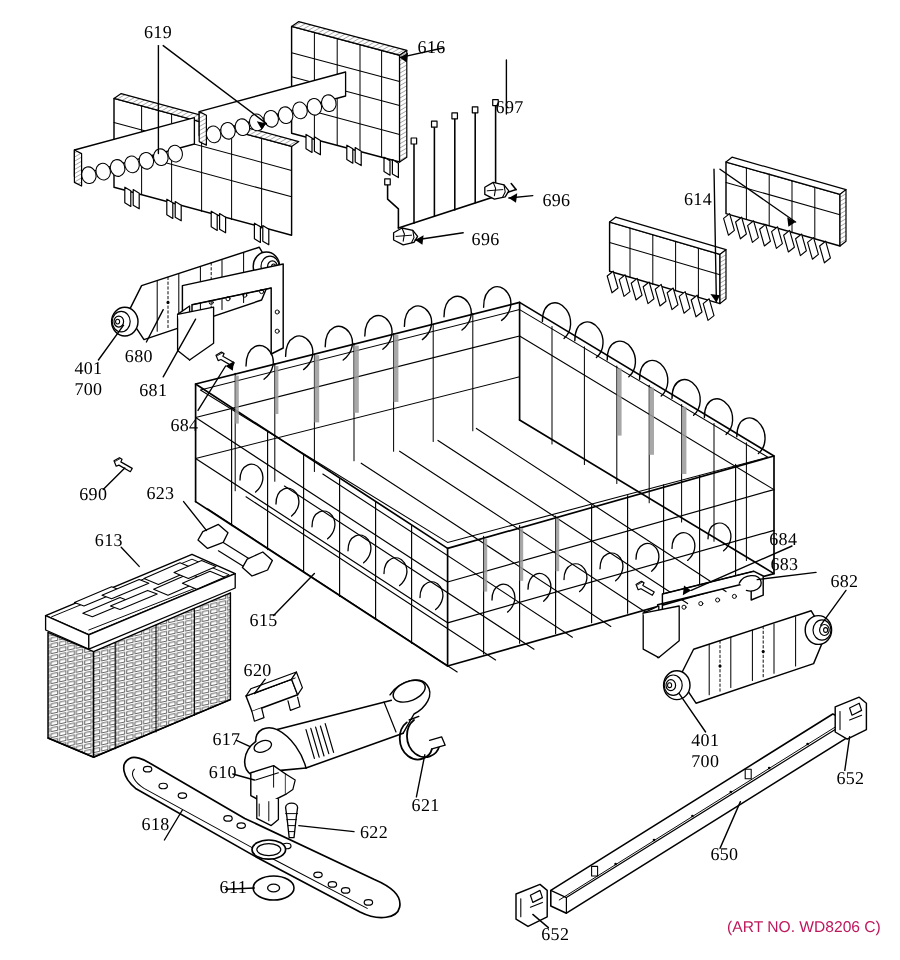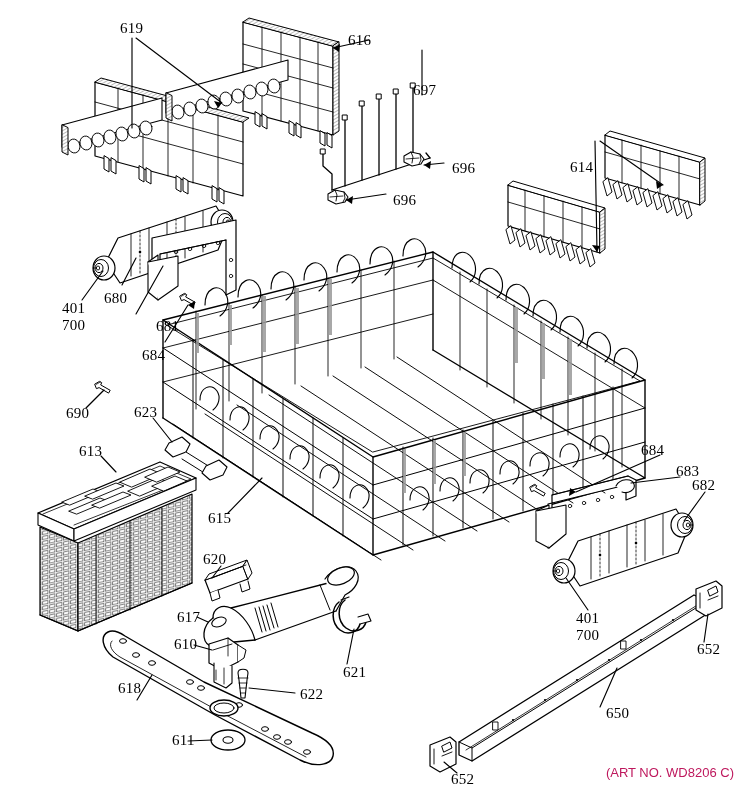--- a/index.html
+++ b/index.html
@@ -591,36 +591,36 @@
 
   <div class="callout" style="left:120px;top:20px;">619</div>
   <div class="callout" style="left:348px;top:32px;">616</div>
   <div class="callout" style="left:413px;top:38px;margin-top:44px;">697</div>
   <div class="callout" style="left:570px;top:123px;margin-top:36px;">614</div>
   <div class="callout" style="left:452px;top:160px;">696</div>
   <div class="callout" style="left:393px;top:192px;">696</div>
   <div class="callout" style="left:104px;top:290px;">680</div>
   <div class="callout" style="left:62px;top:300px;">401</div>
   <div class="callout" style="left:62px;top:317px;">700</div>
-  <div class="callout" style="left:116px;top:318px;margin-left:40px;">681</div>
+  <div class="callout" style="left:116px;top:318px;">681</div>
   <div class="callout" style="left:142px;top:347px;">684</div>
   <div class="callout" style="left:66px;top:405px;">690</div>
-  <div class="callout" style="left:134px;top:404px;text-align:center;">623</div>
+  <div class="callout" style="left:122px;top:404px;text-align:center;">623</div>
   <div class="callout" style="left:79px;top:443px;">613</div>
   <div class="callout" style="left:208px;top:510px;">615</div>
   <div class="callout" style="left:203px;top:551px;">620</div>
   <div class="callout" style="left:177px;top:609px;text-align:center;">617</div>
   <div class="callout" style="left:174px;top:636px;text-align:center;">610</div>
   <div class="callout" style="left:343px;top:664px;">621</div>
   <div class="callout" style="left:300px;top:686px;">622</div>
   <div class="callout" style="left:118px;top:680px;">618</div>
-  <div class="callout" style="left:172px;top:732px;">611</div>
+  <div class="callout" style="left:183px;top:732px;">611</div>
   <div class="callout" style="left:641px;top:442px;">684</div>
-  <div class="callout" style="left:676px;top:463px;">683</div>
+  <div class="callout" style="left:642px;top:463px;">683</div>
   <div class="callout" style="left:692px;top:477px;">682</div>
   <div class="callout" style="left:576px;top:610px;">401</div>
   <div class="callout" style="left:576px;top:627px;">700</div>
   <div class="callout" style="left:697px;top:641px;">652</div>
-  <div class="callout" style="left:592px;top:705px;margin-left:14px;">650</div>
+  <div class="callout" style="left:592px;top:705px;">650</div>
   <div class="callout" style="left:451px;top:771px;">652</div>
 
   <div id="artno">(ART NO. WD8206 C)</div>
 </div>
 
 </body></html>

